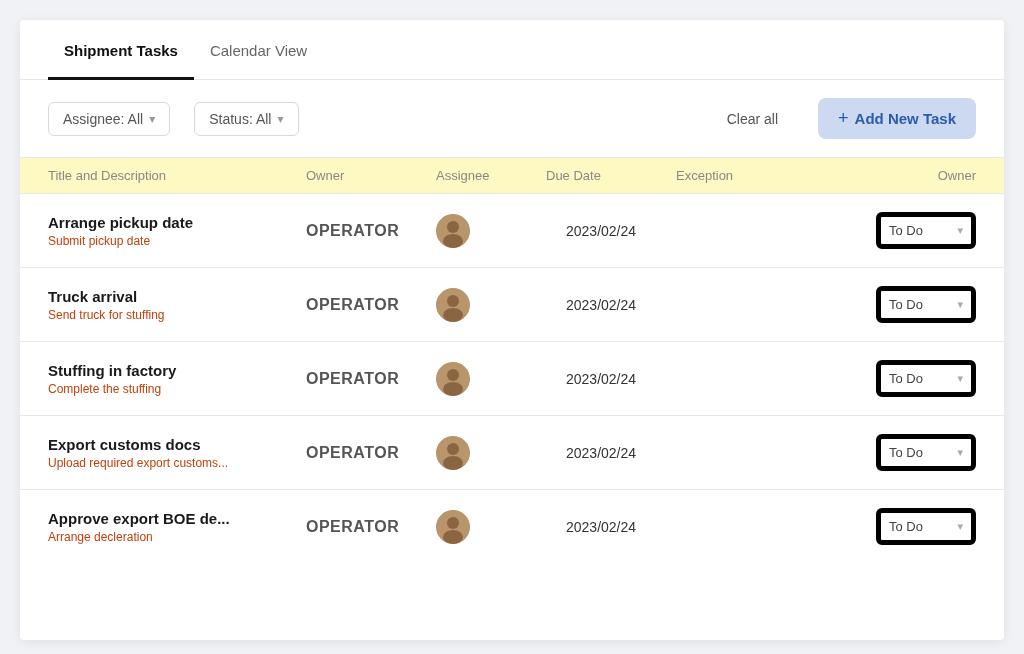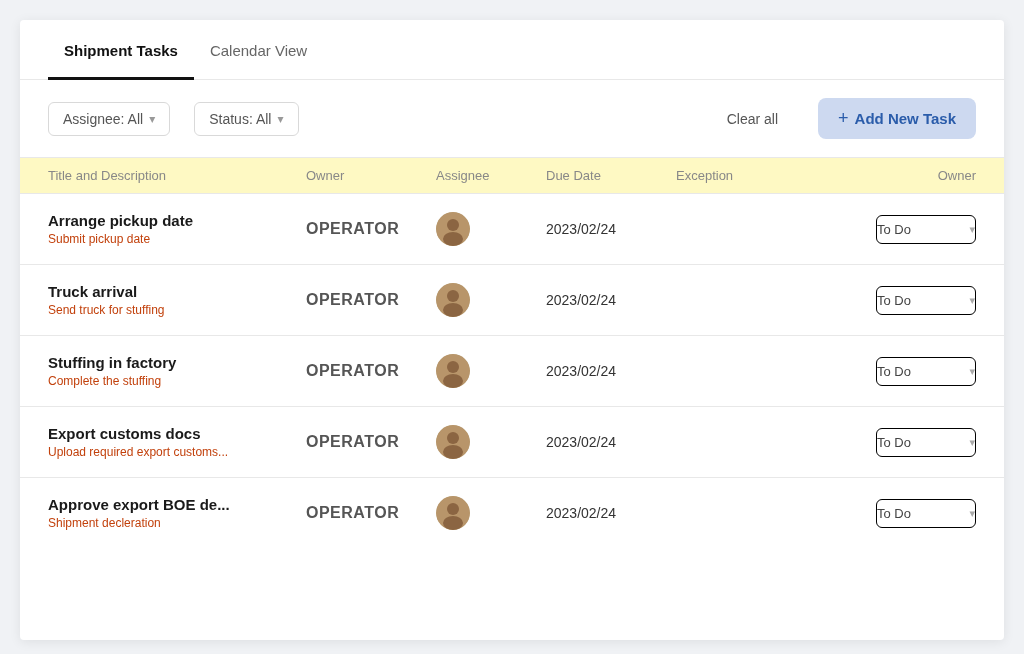--- a/index.html
+++ b/index.html
@@ -139,28 +139,29 @@
       display: flex;
       align-items: center;
       justify-content: center;
       overflow: hidden;
       font-size: 13px;
       color: #fff;
     }
     .due-date {
       font-size: 14px;
       color: #333;
+      margin-left: 20px;
     }
     .status-badge {
       display: flex;
       align-items: center;
       justify-content: space-between;
-      border: 1px solid #000000;
+      border: 5px solid #000000;
       border-radius: 6px;
-      padding: 6px 0;
+      padding: 6px 8px;
       font-size: 13px;
       color: #444;
       background: #fff;
       cursor: pointer;
       width: 100px;
       margin-left: auto;
     }
     .status-badge .badge-chevron {
       color: #aaa;
       font-size: 11px;
@@ -287,21 +288,21 @@
     <div style="display:flex;justify-content:flex-end;">
       <button class="status-badge">
         <span>To Do</span>
         <span class="badge-chevron">▾</span>
       </button>
     </div>
   </div>
       <div class="task-row">
     <div>
       <div class="task-title">Approve export BOE de...</div>
-      <div class="task-desc">Shipment decleration</div>
+      <div class="task-desc">Arrange decleration</div>
     </div>
     <div class="owner-label">OPERATOR</div>
     <div class="avatar">
           <svg width="34" height="34" viewBox="0 0 34 34" xmlns="http://www.w3.org/2000/svg">
     <circle cx="17" cy="17" r="17" fill="#b8956a"></circle>
     <circle cx="17" cy="13" r="6" fill="#8b6542"></circle>
     <ellipse cx="17" cy="27" rx="10" ry="7" fill="#8b6542"></ellipse>
   </svg>
         </div>
     <div class="due-date">2023/02/24</div>

